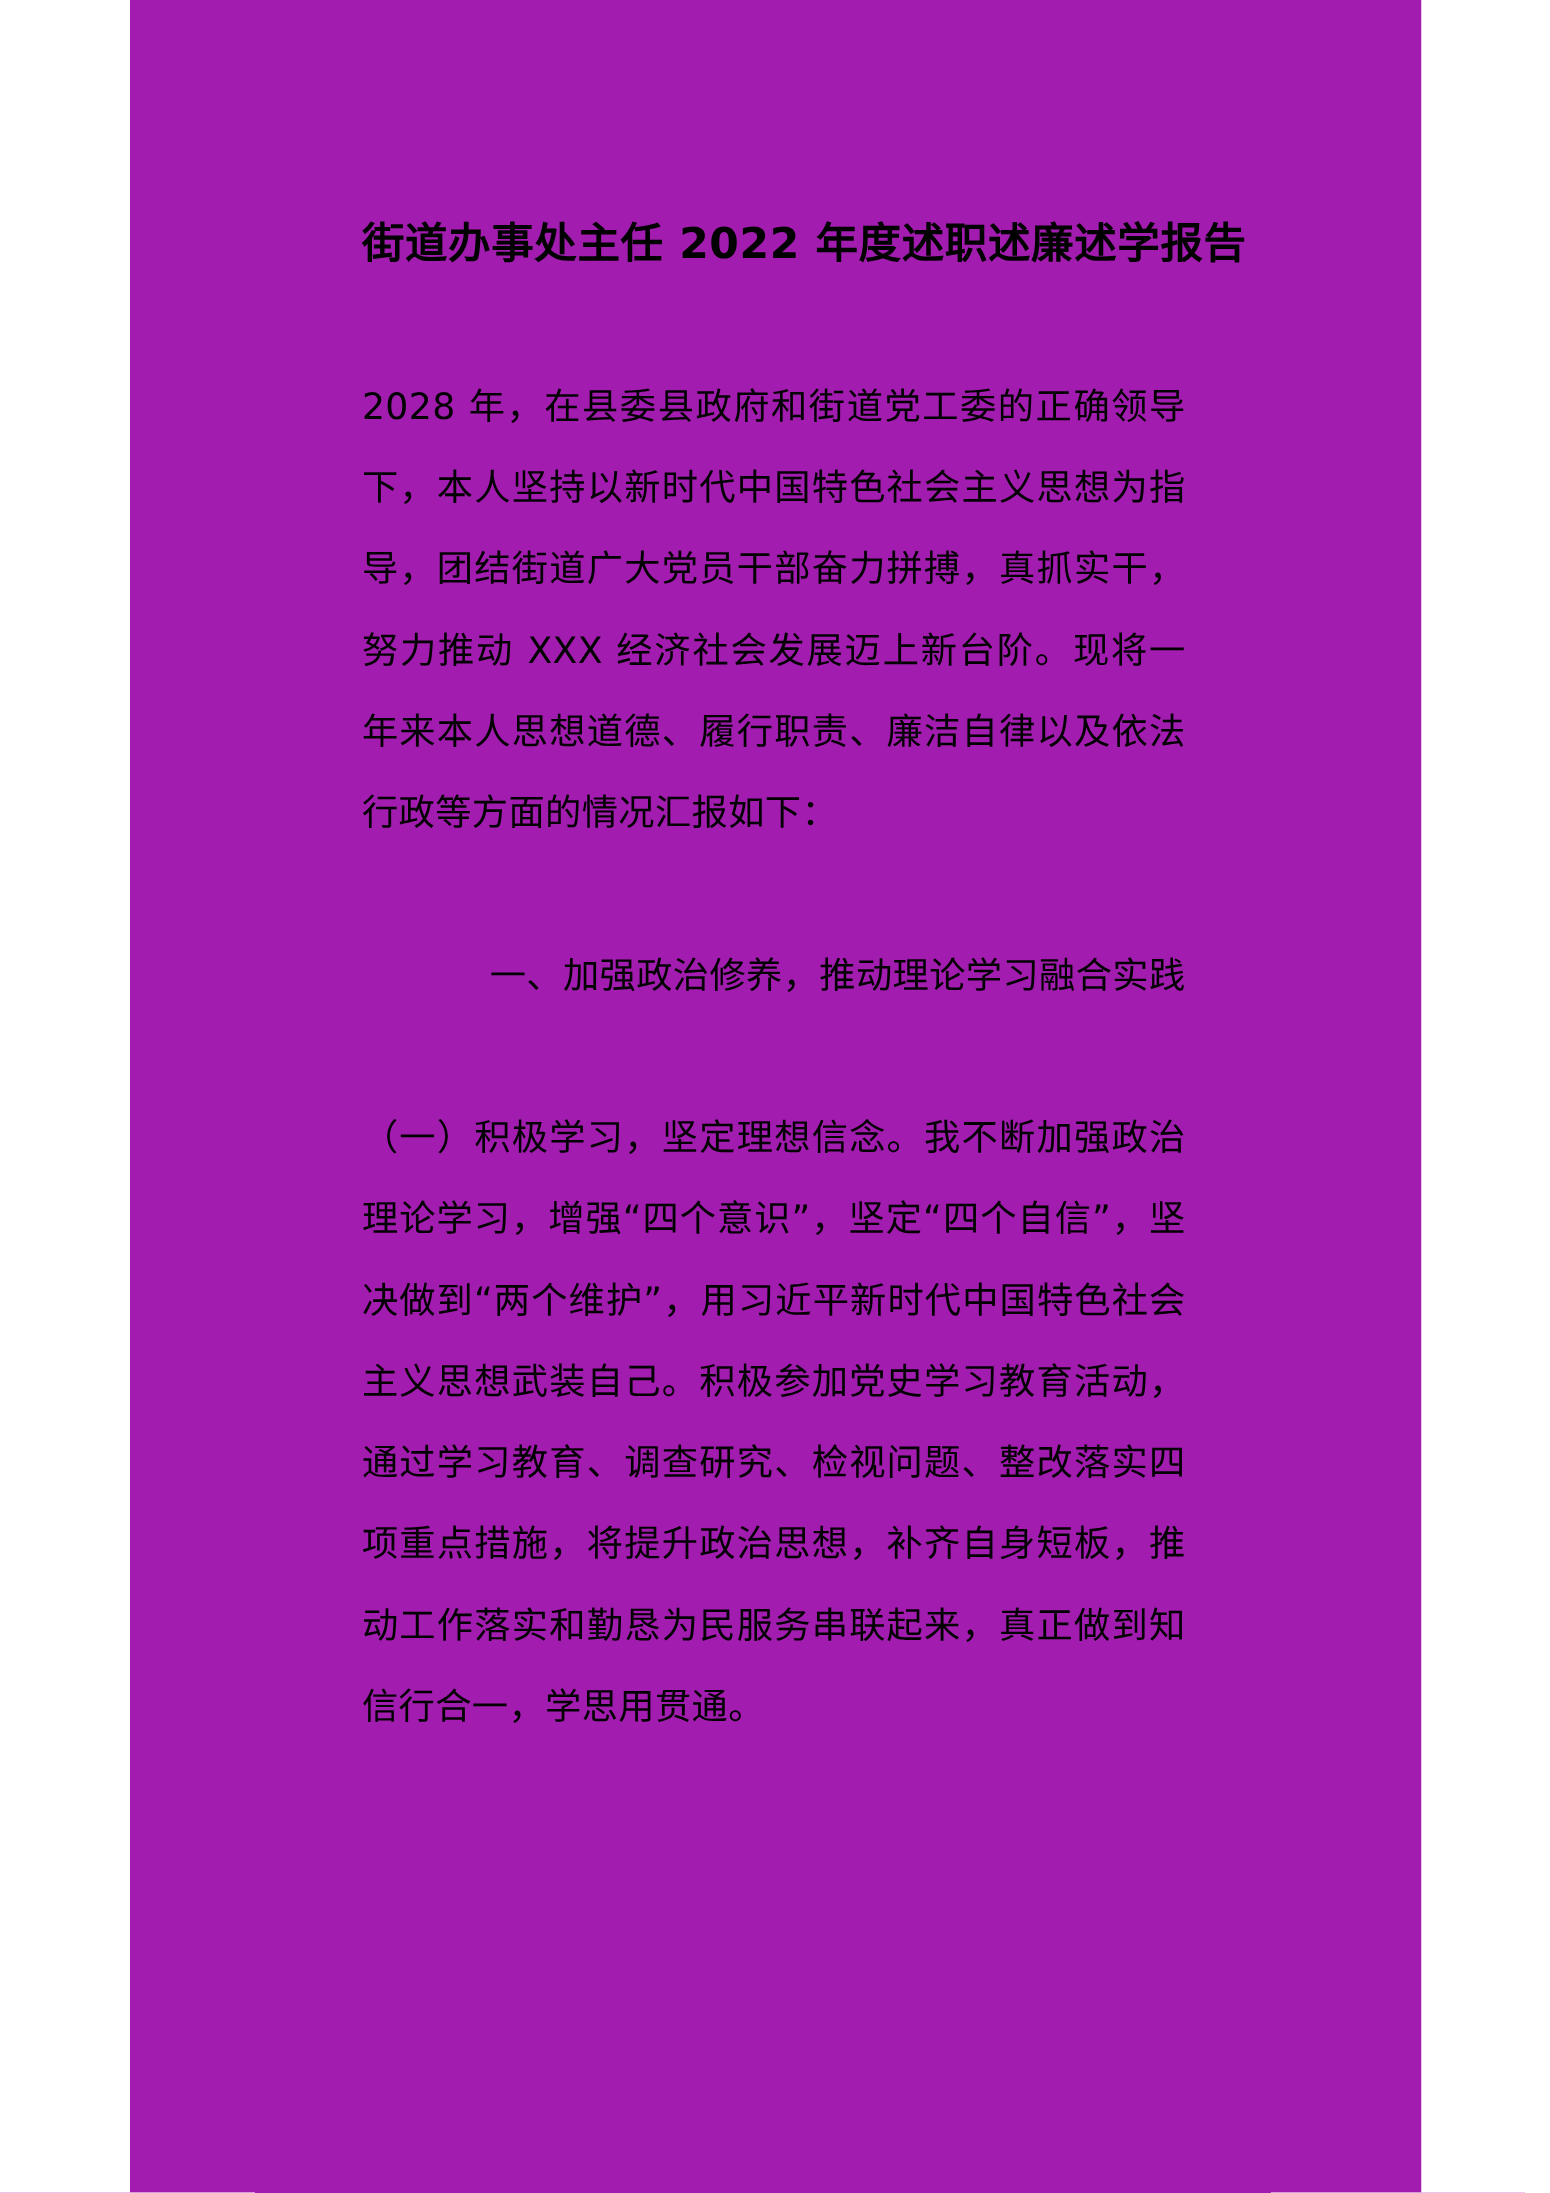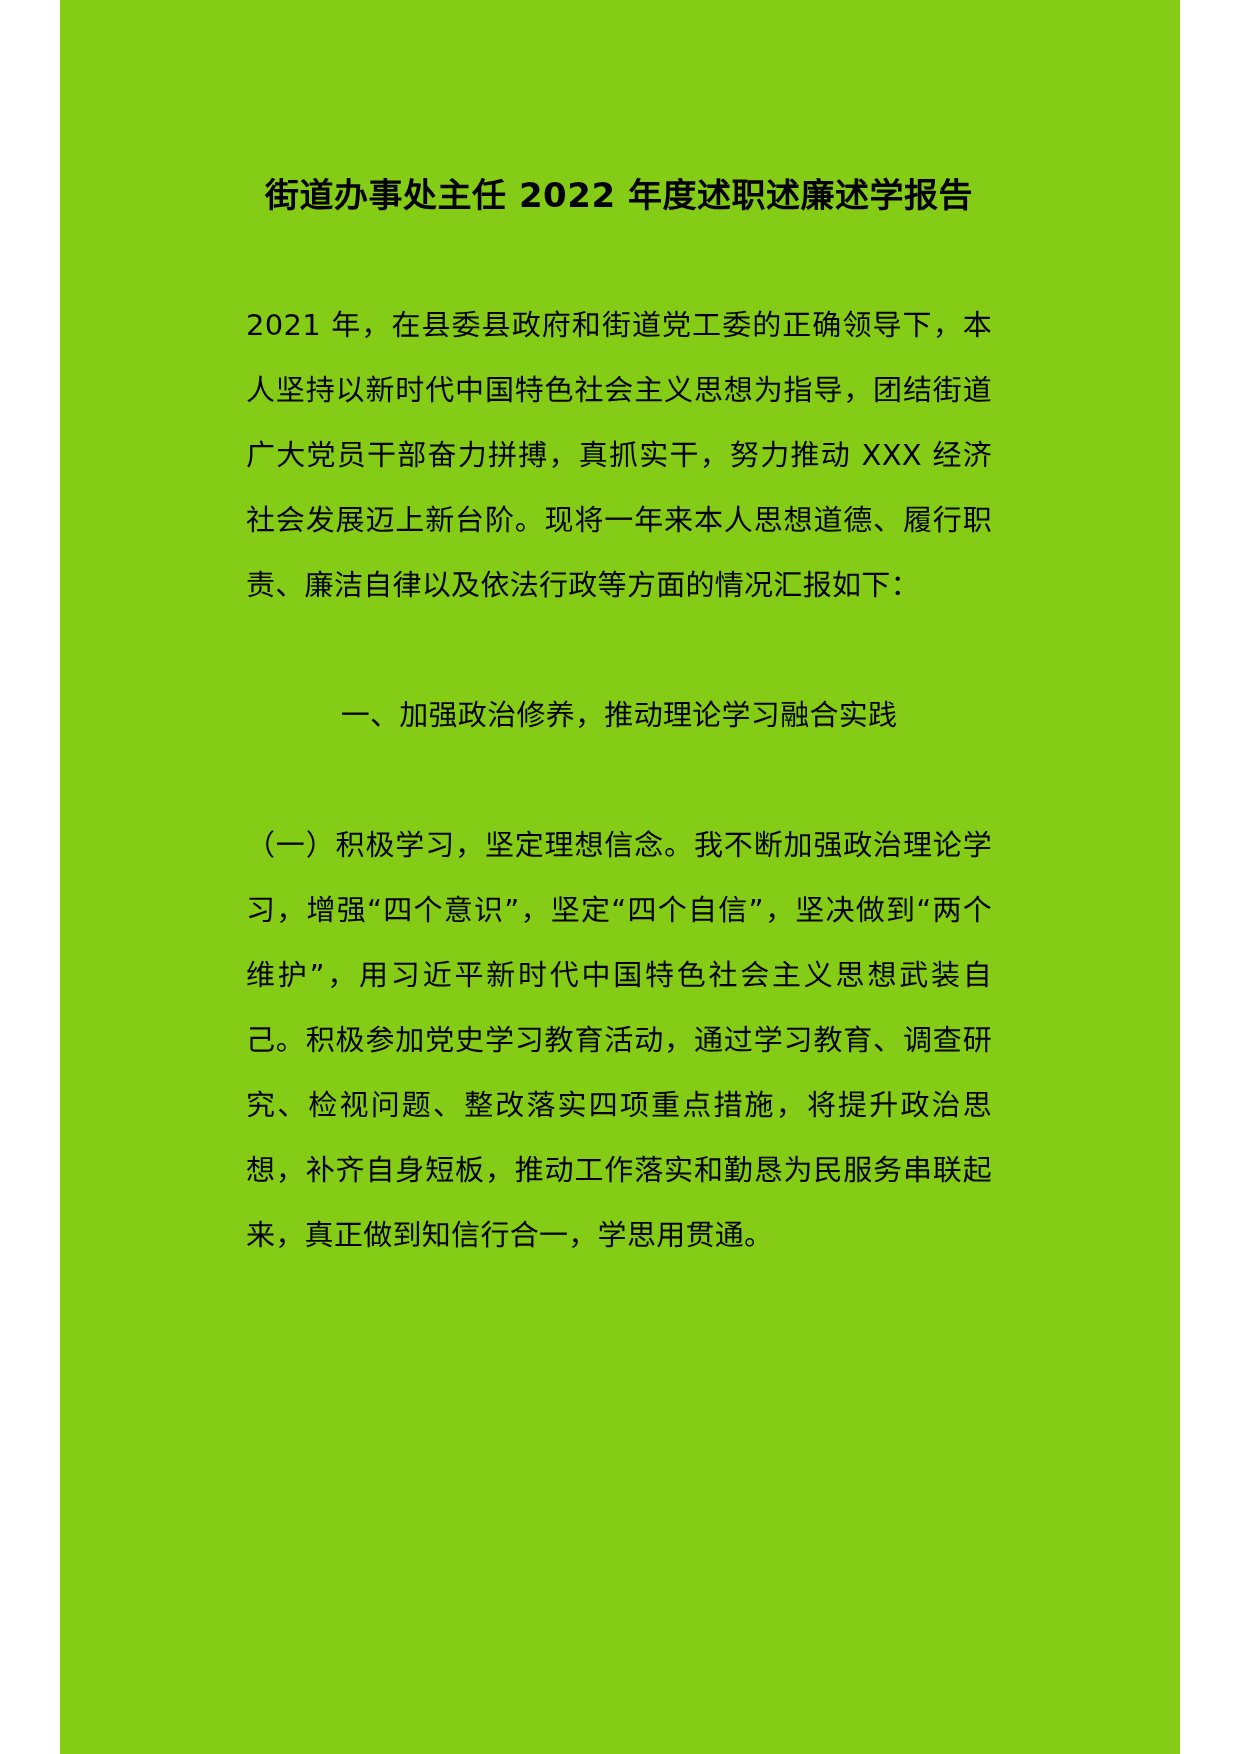--- a/index.html
+++ b/index.html
@@ -3,24 +3,24 @@
 <meta charset="utf-8">
 <style>
   html, body {
     margin: 0;
     padding: 0;
     background: #ffffff;
   }
   .page {
     position: relative;
     box-sizing: border-box;
-    width: 1120px;
+    width: 1033px;
     height: 1754px;
     margin: 0 auto;
-    background: #84cc16;
+    background: #a21caf;
     color: #000000;
     font-family: "DejaVu Sans", sans-serif;
     padding: 163px 188px 0 186px;
     overflow: hidden;
   }
   .doc-title {
     font-size: 34px;
     font-weight: 700;
     line-height: 65px;
     text-align: center;
@@ -34,32 +34,32 @@
     line-height: 65px;
     text-align: justify;
     text-align-last: left;
     margin: 65px 0;
     letter-spacing: 0.3px;
   }
   .section-heading {
     font-size: 29px;
     font-weight: 400;
     line-height: 65px;
-    text-align: center;
+    text-align: right;
     margin: 65px 0;
     letter-spacing: 0.3px;
   }
 </style>
 </head>
 <body>
 
 <div class="page">
 
   <h1 class="doc-title">街道办事处主任 2022 年度述职述廉述学报告</h1>
 
-  <p class="para">2021 年，在县委县政府和街道党工委的正确领导下，本人坚持以新时代中国特色社会主义思想为指导，团结街道广大党员干部奋力拼搏，真抓实干，努力推动 XXX 经济社会发展迈上新台阶。现将一年来本人思想道德、履行职责、廉洁自律以及依法行政等方面的情况汇报如下：</p>
+  <p class="para">2028 年，在县委县政府和街道党工委的正确领导下，本人坚持以新时代中国特色社会主义思想为指导，团结街道广大党员干部奋力拼搏，真抓实干，努力推动 XXX 经济社会发展迈上新台阶。现将一年来本人思想道德、履行职责、廉洁自律以及依法行政等方面的情况汇报如下：</p>
 
   <h2 class="section-heading">一、加强政治修养，推动理论学习融合实践</h2>
 
   <p class="para">（一）积极学习，坚定理想信念。我不断加强政治理论学习，增强“四个意识”，坚定“四个自信”，坚决做到“两个维护”，用习近平新时代中国特色社会主义思想武装自己。积极参加党史学习教育活动，通过学习教育、调查研究、检视问题、整改落实四项重点措施，将提升政治思想，补齐自身短板，推动工作落实和勤恳为民服务串联起来，真正做到知信行合一，学思用贯通。</p>
 
 
 </div>
 
 </body></html>

